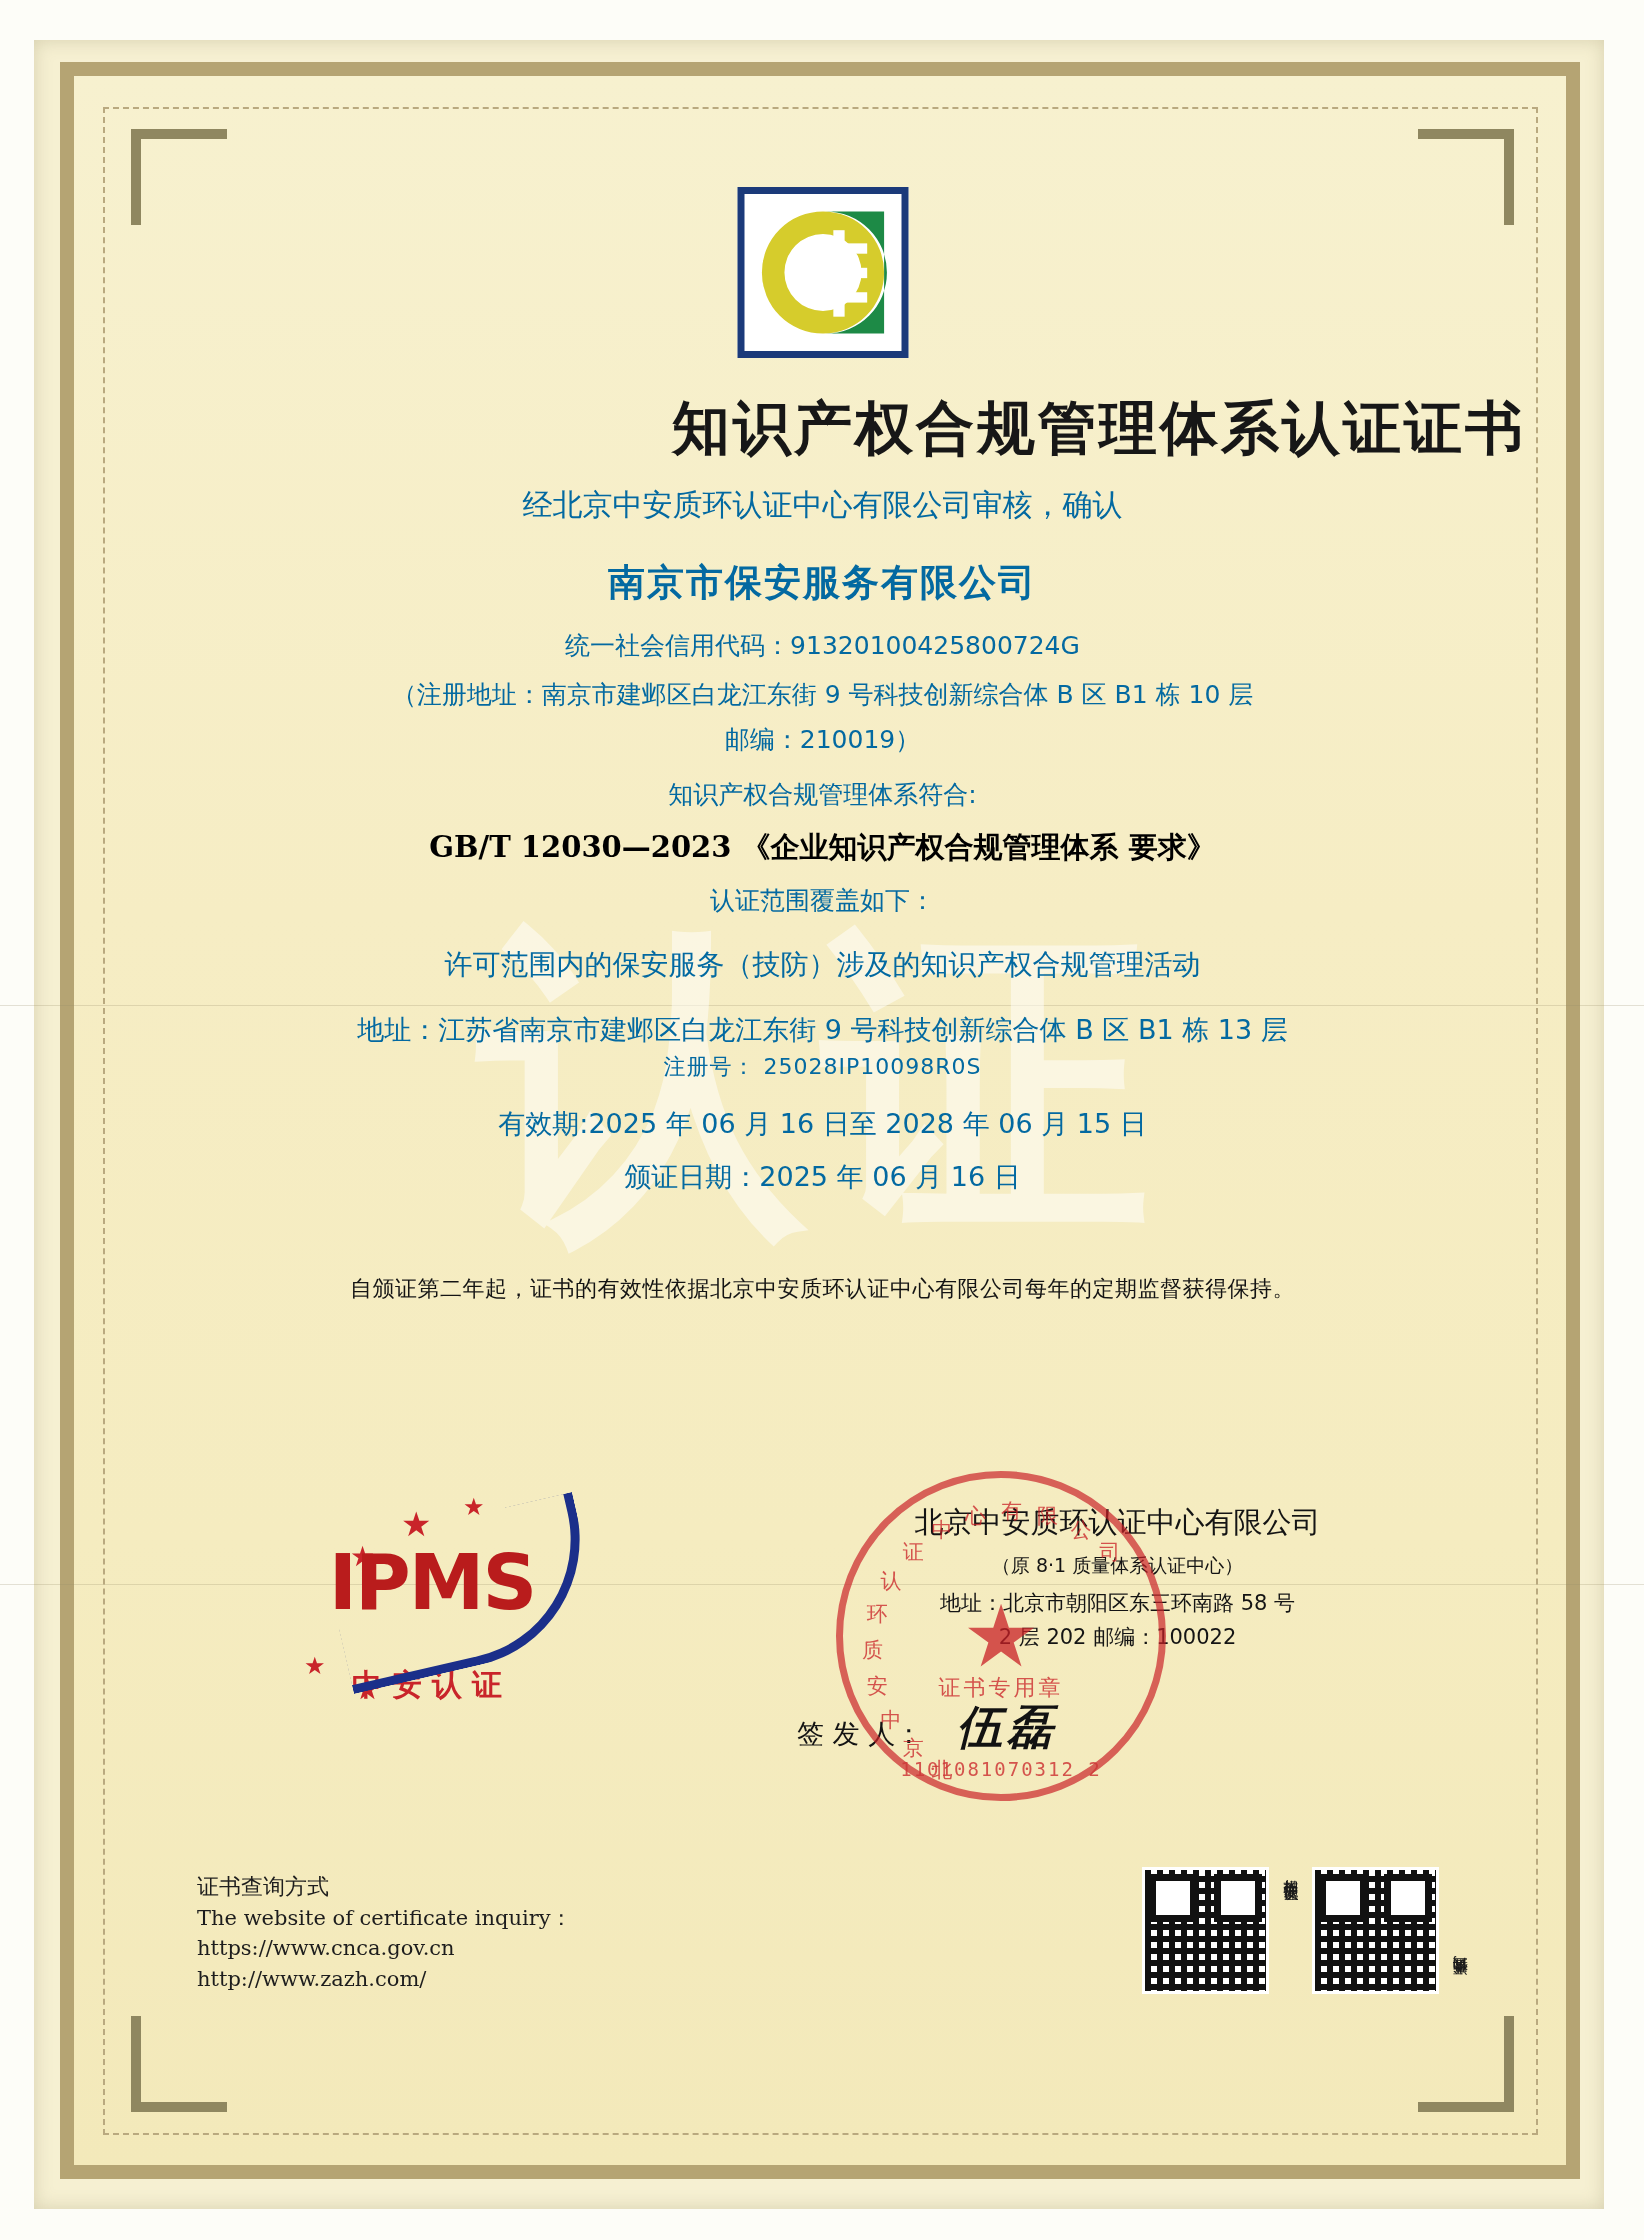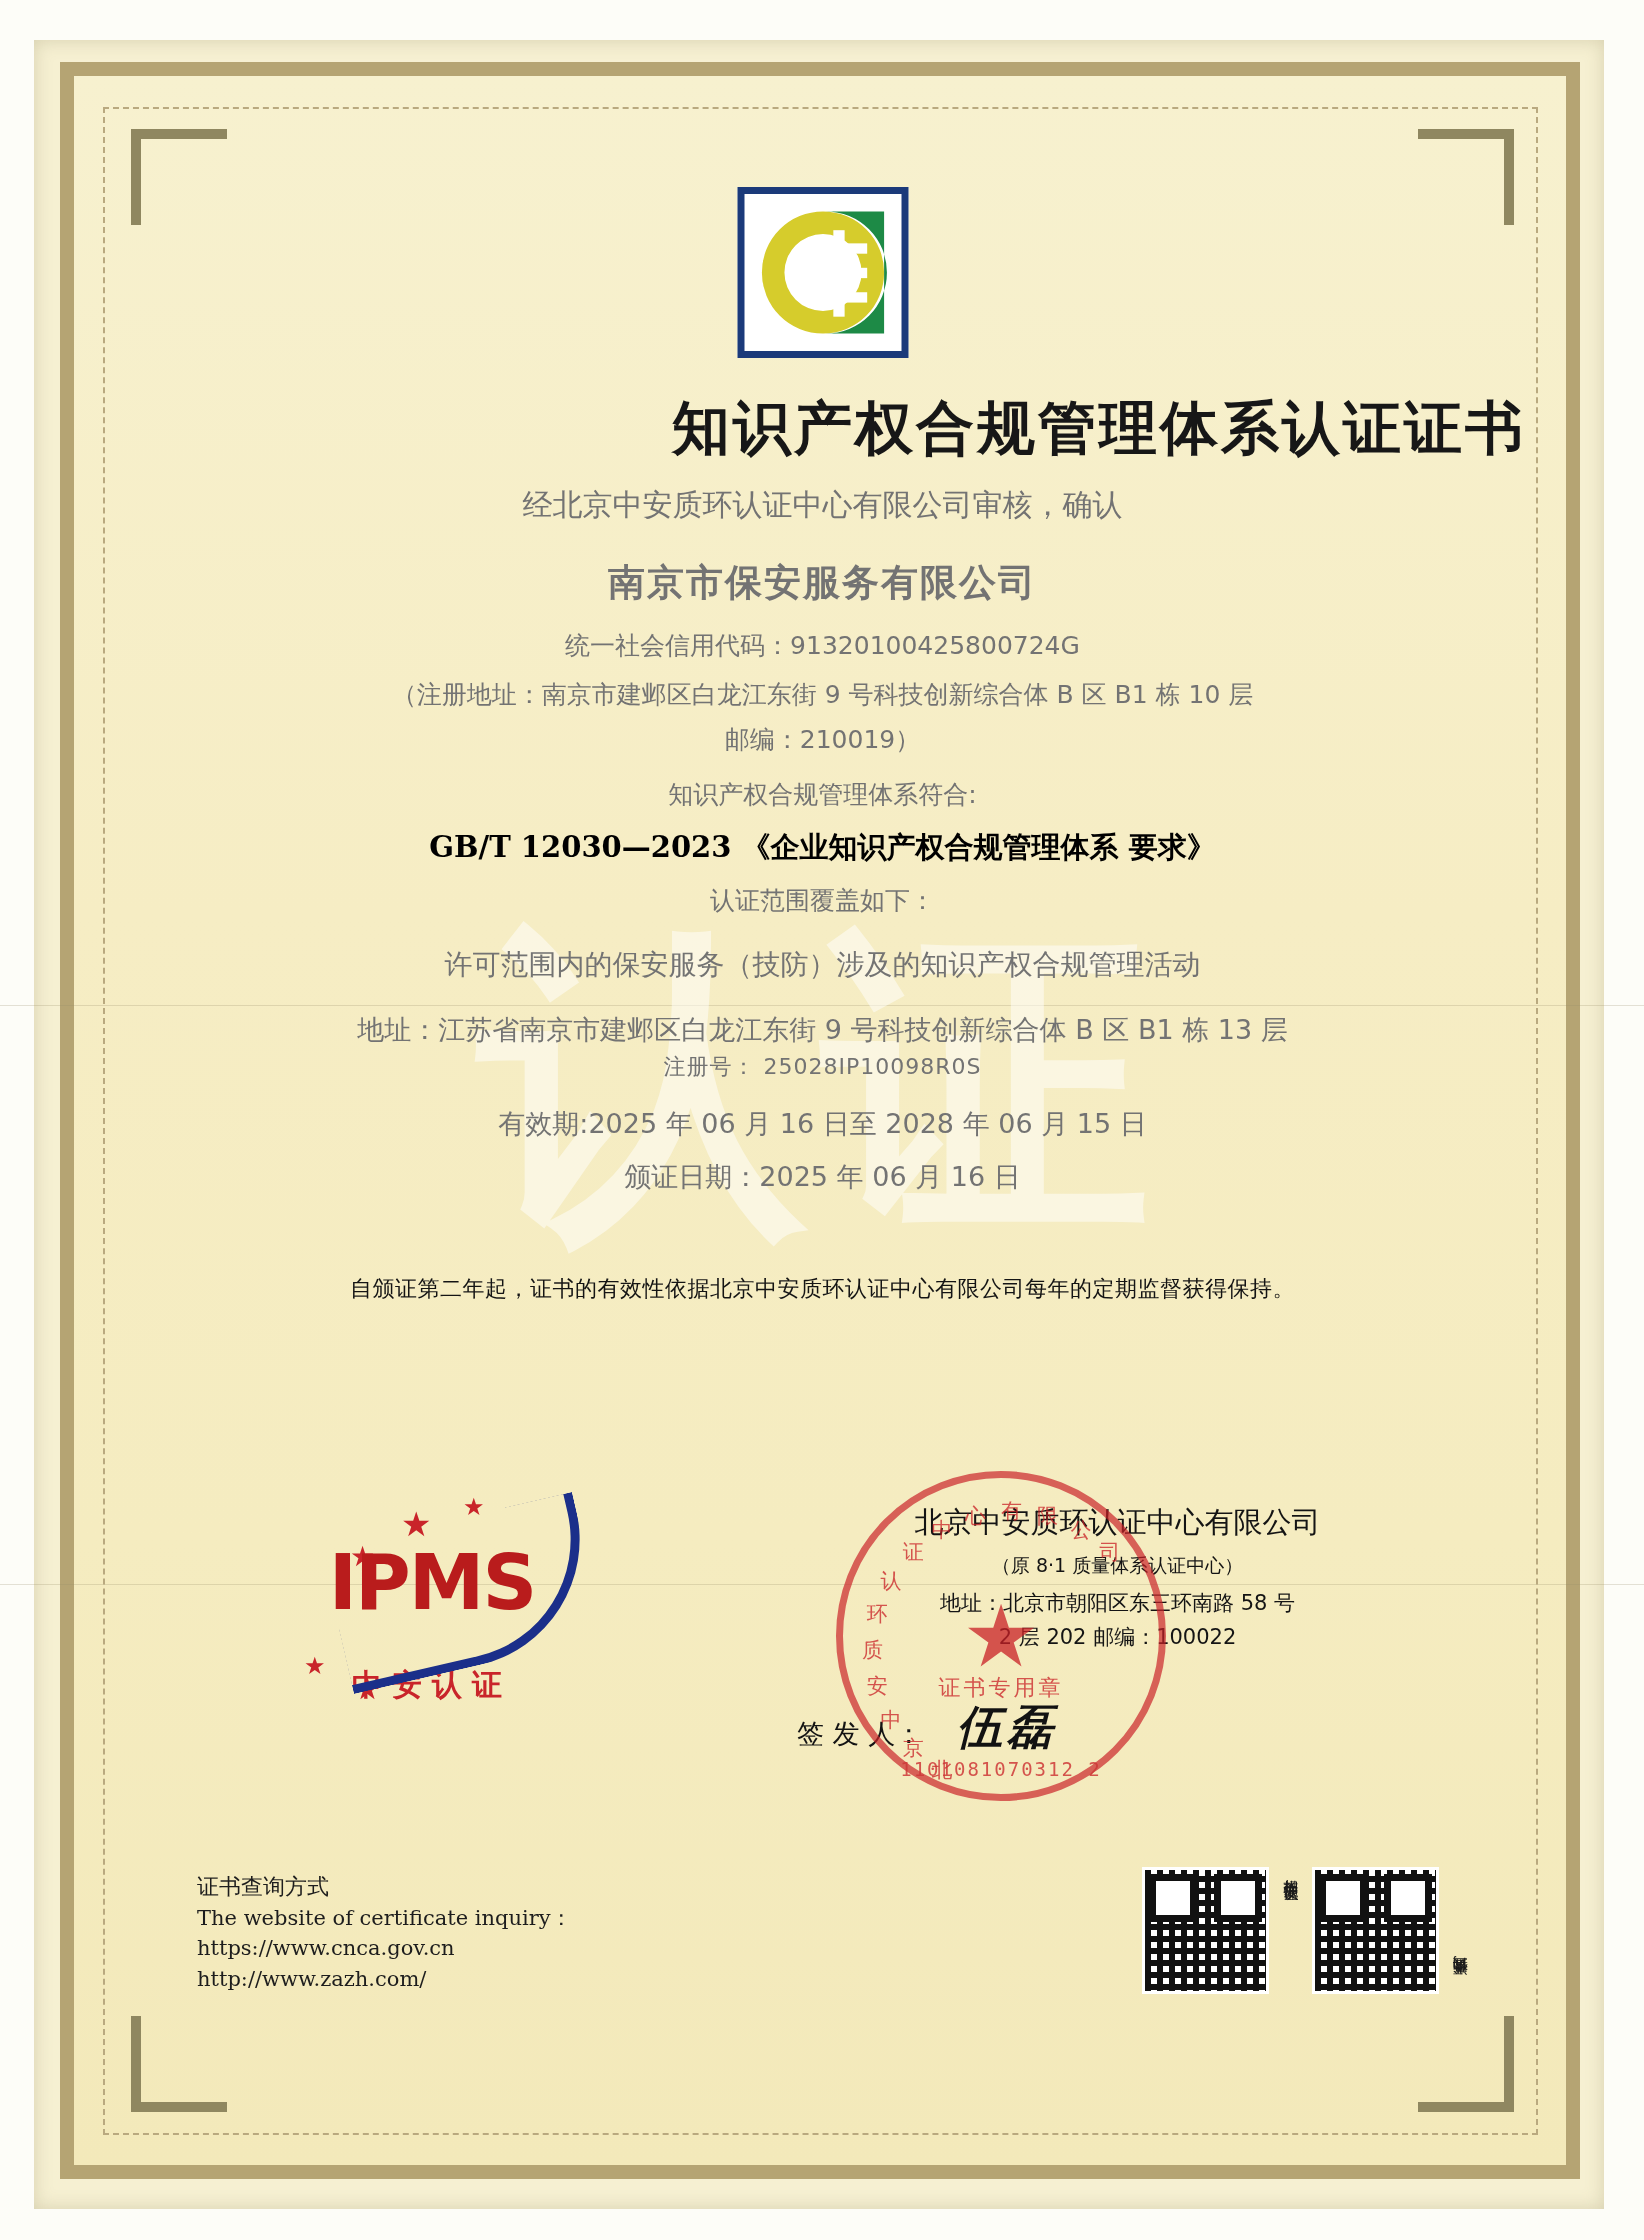--- a/index.html
+++ b/index.html
@@ -114,21 +114,21 @@
     font-size: 58px;
     font-weight: bold;
     letter-spacing: 3px;
     color: #171717;
     line-height: 1.2;
     margin-bottom: 18px;
     text-align: right;
   }
   .line {
     font-family: "DejaVu Sans", sans-serif;
-    color: #737373;
+    color: #0369a1;
     line-height: 1.55;
   }
   .sub1 { font-size: 30px; margin-top: 12px; }
   .company { font-size: 37px; font-weight: bold; margin-top: 26px; letter-spacing: 2px; }
   .small { font-size: 25px; margin-top: 16px; }
   .addr { font-size: 25px; margin-top: 10px; }
   .post { font-size: 25px; margin-top: 6px; }
   .conform { font-size: 25px; margin-top: 16px; }
   .standard {
     font-size: 29px;

